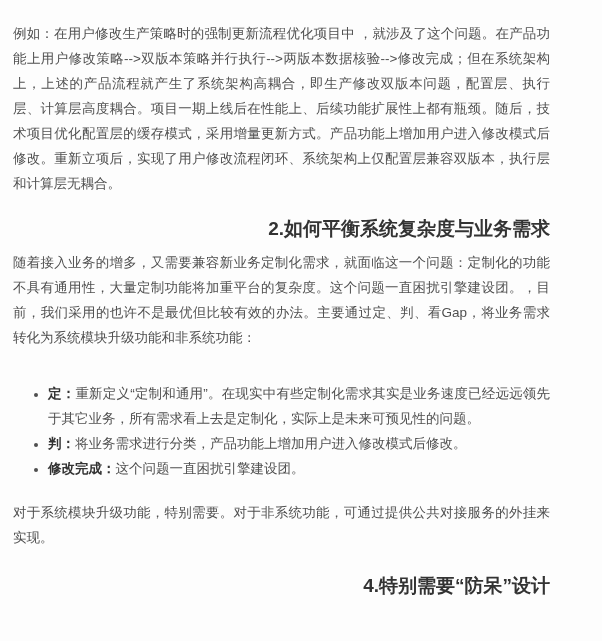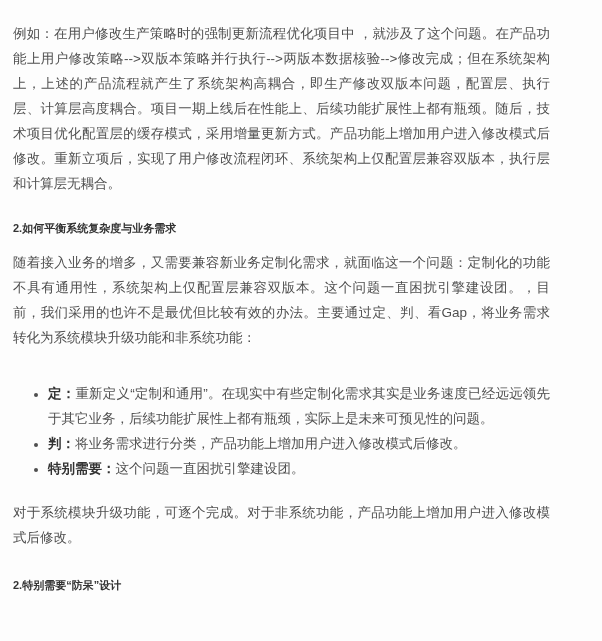--- a/index.html
+++ b/index.html
@@ -22,26 +22,26 @@
     font-size: 13.5px;
     line-height: 25px;
     text-align: justify;
   }
   .article p {
     margin: 0;
   }
   .p1 { margin-bottom: 31px; }
   .p2 { margin-bottom: 0; }
   .sec-heading {
-    font-size: 11px;
+    font-size: 19px;
     line-height: 25px;
     font-weight: 700;
     color: #333333;
     margin: 20px 0 9px 0;
-    text-align: left;
+    text-align: right;
   }
   .sec-heading.last {
     margin: 23px 0 0 0;
   }
   ul.points {
     margin: 31px 0 19px 0;
     padding-left: 35px;
     list-style-type: disc;
   }
   ul.points li {
@@ -60,31 +60,31 @@
 </head>
 <body>
 
 <div class="article">
 
   <p class="p1">例如：在用户修改生产策略时的强制更新流程优化项目中 ，就涉及了这个问题。在产品功能上用户修改策略--&gt;双版本策略并行执行--&gt;两版本数据核验--&gt;修改完成；但在系统架构上，上述的产品流程就产生了系统架构高耦合，即生产修改双版本问题，配置层、执行层、计算层高度耦合。项目一期上线后在性能上、后续功能扩展性上都有瓶颈。随后，技术项目优化配置层的缓存模式，采用增量更新方式。产品功能上增加用户进入修改模式后修改。重新立项后，实现了用户修改流程闭环、系统架构上仅配置层兼容双版本，执行层和计算层无耦合。</p>
 
 
   <h3 class="sec-heading">2.如何平衡系统复杂度与业务需求</h3>
 
-  <p>随着接入业务的增多，又需要兼容新业务定制化需求，就面临这一个问题：定制化的功能不具有通用性，系统架构上仅配置层兼容双版本。这个问题一直困扰引擎建设团。，目前，我们采用的也许不是最优但比较有效的办法。主要通过定、判、看Gap，将业务需求转化为系统模块升级功能和非系统功能：</p>
+  <p>随着接入业务的增多，又需要兼容新业务定制化需求，就面临这一个问题：定制化的功能不具有通用性，大量定制功能将加重平台的复杂度。这个问题一直困扰引擎建设团。，目前，我们采用的也许不是最优但比较有效的办法。主要通过定、判、看Gap，将业务需求转化为系统模块升级功能和非系统功能：</p>
 
   <ul class="points">
     <li>
-      <strong class="bullet-label">定：</strong><span>重新定义“定制和通用”。在现实中有些定制化需求其实是业务速度已经远远领先于其它业务，后续功能扩展性上都有瓶颈，实际上是未来可预见性的问题。</span>
+      <strong class="bullet-label">定：</strong><span>重新定义“定制和通用”。在现实中有些定制化需求其实是业务速度已经远远领先于其它业务，所有需求看上去是定制化，实际上是未来可预见性的问题。</span>
     </li>
     <li>
       <strong class="bullet-label">判：</strong><span>将业务需求进行分类，产品功能上增加用户进入修改模式后修改。</span>
     </li>
     <li>
-      <strong class="bullet-label">特别需要：</strong><span>这个问题一直困扰引擎建设团。</span>
+      <strong class="bullet-label">修改完成：</strong><span>这个问题一直困扰引擎建设团。</span>
     </li>
   </ul>
 
-  <p>对于系统模块升级功能，可逐个完成。对于非系统功能，产品功能上增加用户进入修改模式后修改。</p>
+  <p>对于系统模块升级功能，特别需要。对于非系统功能，可通过提供公共对接服务的外挂来实现。</p>
 
-  <h3 class="sec-heading last">2.特别需要“防呆”设计</h3>
+  <h3 class="sec-heading last">4.特别需要“防呆”设计</h3>
 
 </div>
 
 </body></html>

